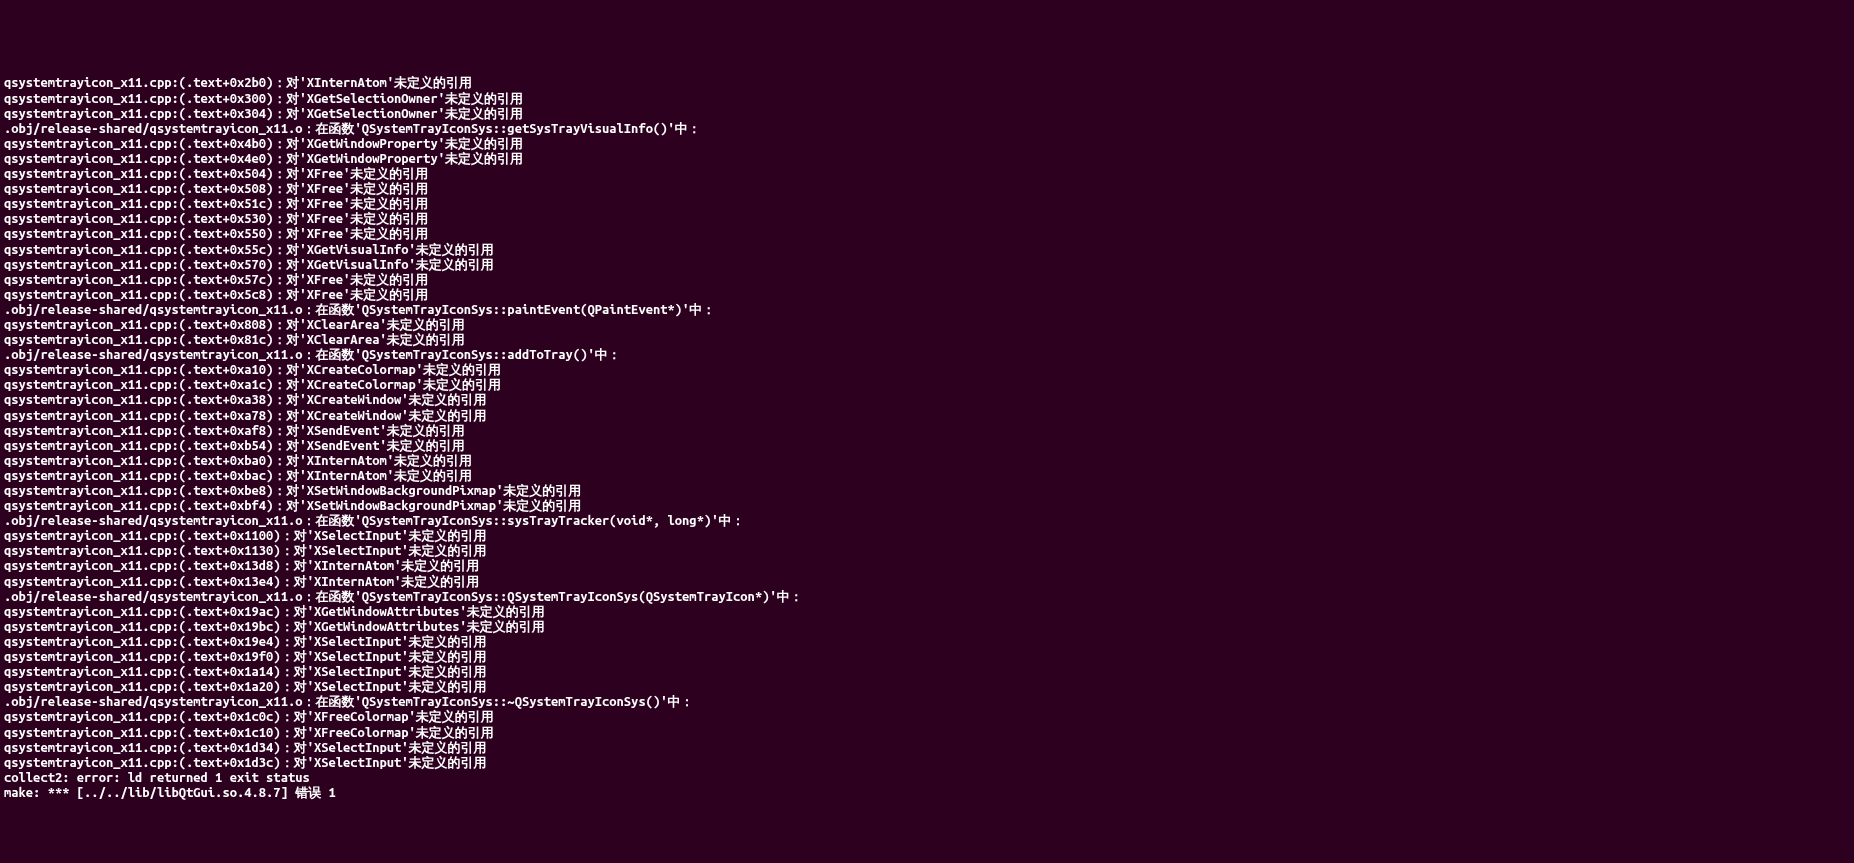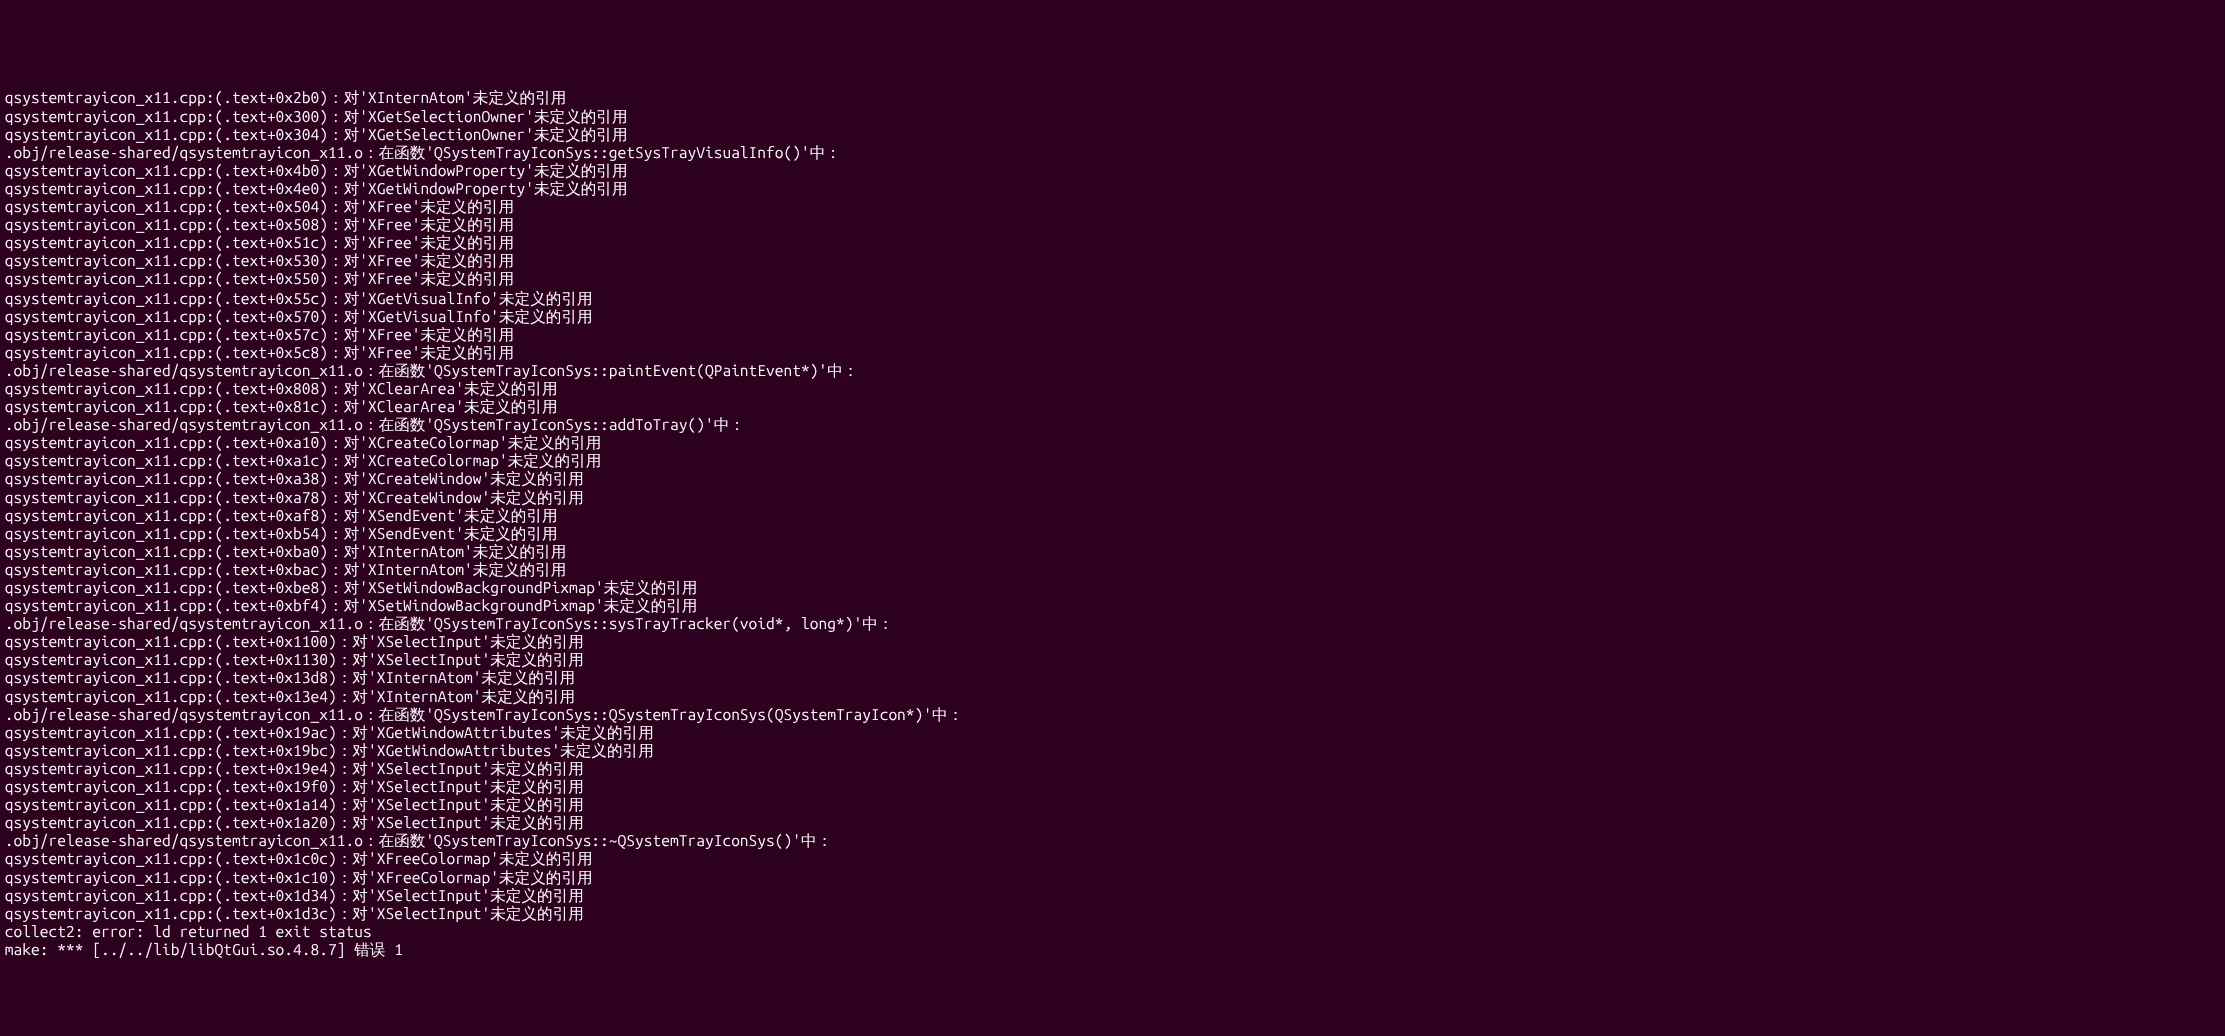--- a/index.html
+++ b/index.html
@@ -13,20 +13,21 @@
     width: 1854px;
     height: 863px;
     overflow: hidden;
     white-space: pre;
   }
   .terminal {
     padding: 0 4px;
   }
   .line {
     display: block;
+    font-weight: bold;
   }
 </style>
 </head>
 <body>
 
 
 
 <div class="terminal" id="terminal-root"><span class="line">qsystemtrayicon_x11.cpp:(.text+0x2b0)：对'XInternAtom'未定义的引用</span><span class="line">qsystemtrayicon_x11.cpp:(.text+0x300)：对'XGetSelectionOwner'未定义的引用</span><span class="line">qsystemtrayicon_x11.cpp:(.text+0x304)：对'XGetSelectionOwner'未定义的引用</span><span class="line">.obj/release-shared/qsystemtrayicon_x11.o：在函数'QSystemTrayIconSys::getSysTrayVisualInfo()'中：</span><span class="line">qsystemtrayicon_x11.cpp:(.text+0x4b0)：对'XGetWindowProperty'未定义的引用</span><span class="line">qsystemtrayicon_x11.cpp:(.text+0x4e0)：对'XGetWindowProperty'未定义的引用</span><span class="line">qsystemtrayicon_x11.cpp:(.text+0x504)：对'XFree'未定义的引用</span><span class="line">qsystemtrayicon_x11.cpp:(.text+0x508)：对'XFree'未定义的引用</span><span class="line">qsystemtrayicon_x11.cpp:(.text+0x51c)：对'XFree'未定义的引用</span><span class="line">qsystemtrayicon_x11.cpp:(.text+0x530)：对'XFree'未定义的引用</span><span class="line">qsystemtrayicon_x11.cpp:(.text+0x550)：对'XFree'未定义的引用</span><span class="line">qsystemtrayicon_x11.cpp:(.text+0x55c)：对'XGetVisualInfo'未定义的引用</span><span class="line">qsystemtrayicon_x11.cpp:(.text+0x570)：对'XGetVisualInfo'未定义的引用</span><span class="line">qsystemtrayicon_x11.cpp:(.text+0x57c)：对'XFree'未定义的引用</span><span class="line">qsystemtrayicon_x11.cpp:(.text+0x5c8)：对'XFree'未定义的引用</span><span class="line">.obj/release-shared/qsystemtrayicon_x11.o：在函数'QSystemTrayIconSys::paintEvent(QPaintEvent*)'中：</span><span class="line">qsystemtrayicon_x11.cpp:(.text+0x808)：对'XClearArea'未定义的引用</span><span class="line">qsystemtrayicon_x11.cpp:(.text+0x81c)：对'XClearArea'未定义的引用</span><span class="line">.obj/release-shared/qsystemtrayicon_x11.o：在函数'QSystemTrayIconSys::addToTray()'中：</span><span class="line">qsystemtrayicon_x11.cpp:(.text+0xa10)：对'XCreateColormap'未定义的引用</span><span class="line">qsystemtrayicon_x11.cpp:(.text+0xa1c)：对'XCreateColormap'未定义的引用</span><span class="line">qsystemtrayicon_x11.cpp:(.text+0xa38)：对'XCreateWindow'未定义的引用</span><span class="line">qsystemtrayicon_x11.cpp:(.text+0xa78)：对'XCreateWindow'未定义的引用</span><span class="line">qsystemtrayicon_x11.cpp:(.text+0xaf8)：对'XSendEvent'未定义的引用</span><span class="line">qsystemtrayicon_x11.cpp:(.text+0xb54)：对'XSendEvent'未定义的引用</span><span class="line">qsystemtrayicon_x11.cpp:(.text+0xba0)：对'XInternAtom'未定义的引用</span><span class="line">qsystemtrayicon_x11.cpp:(.text+0xbac)：对'XInternAtom'未定义的引用</span><span class="line">qsystemtrayicon_x11.cpp:(.text+0xbe8)：对'XSetWindowBackgroundPixmap'未定义的引用</span><span class="line">qsystemtrayicon_x11.cpp:(.text+0xbf4)：对'XSetWindowBackgroundPixmap'未定义的引用</span><span class="line">.obj/release-shared/qsystemtrayicon_x11.o：在函数'QSystemTrayIconSys::sysTrayTracker(void*, long*)'中：</span><span class="line">qsystemtrayicon_x11.cpp:(.text+0x1100)：对'XSelectInput'未定义的引用</span><span class="line">qsystemtrayicon_x11.cpp:(.text+0x1130)：对'XSelectInput'未定义的引用</span><span class="line">qsystemtrayicon_x11.cpp:(.text+0x13d8)：对'XInternAtom'未定义的引用</span><span class="line">qsystemtrayicon_x11.cpp:(.text+0x13e4)：对'XInternAtom'未定义的引用</span><span class="line">.obj/release-shared/qsystemtrayicon_x11.o：在函数'QSystemTrayIconSys::QSystemTrayIconSys(QSystemTrayIcon*)'中：</span><span class="line">qsystemtrayicon_x11.cpp:(.text+0x19ac)：对'XGetWindowAttributes'未定义的引用</span><span class="line">qsystemtrayicon_x11.cpp:(.text+0x19bc)：对'XGetWindowAttributes'未定义的引用</span><span class="line">qsystemtrayicon_x11.cpp:(.text+0x19e4)：对'XSelectInput'未定义的引用</span><span class="line">qsystemtrayicon_x11.cpp:(.text+0x19f0)：对'XSelectInput'未定义的引用</span><span class="line">qsystemtrayicon_x11.cpp:(.text+0x1a14)：对'XSelectInput'未定义的引用</span><span class="line">qsystemtrayicon_x11.cpp:(.text+0x1a20)：对'XSelectInput'未定义的引用</span><span class="line">.obj/release-shared/qsystemtrayicon_x11.o：在函数'QSystemTrayIconSys::~QSystemTrayIconSys()'中：</span><span class="line">qsystemtrayicon_x11.cpp:(.text+0x1c0c)：对'XFreeColormap'未定义的引用</span><span class="line">qsystemtrayicon_x11.cpp:(.text+0x1c10)：对'XFreeColormap'未定义的引用</span><span class="line">qsystemtrayicon_x11.cpp:(.text+0x1d34)：对'XSelectInput'未定义的引用</span><span class="line">qsystemtrayicon_x11.cpp:(.text+0x1d3c)：对'XSelectInput'未定义的引用</span><span class="line">collect2: error: ld returned 1 exit status</span><span class="line">make: *** [../../lib/libQtGui.so.4.8.7] 错误 1</span></div>
 
 

